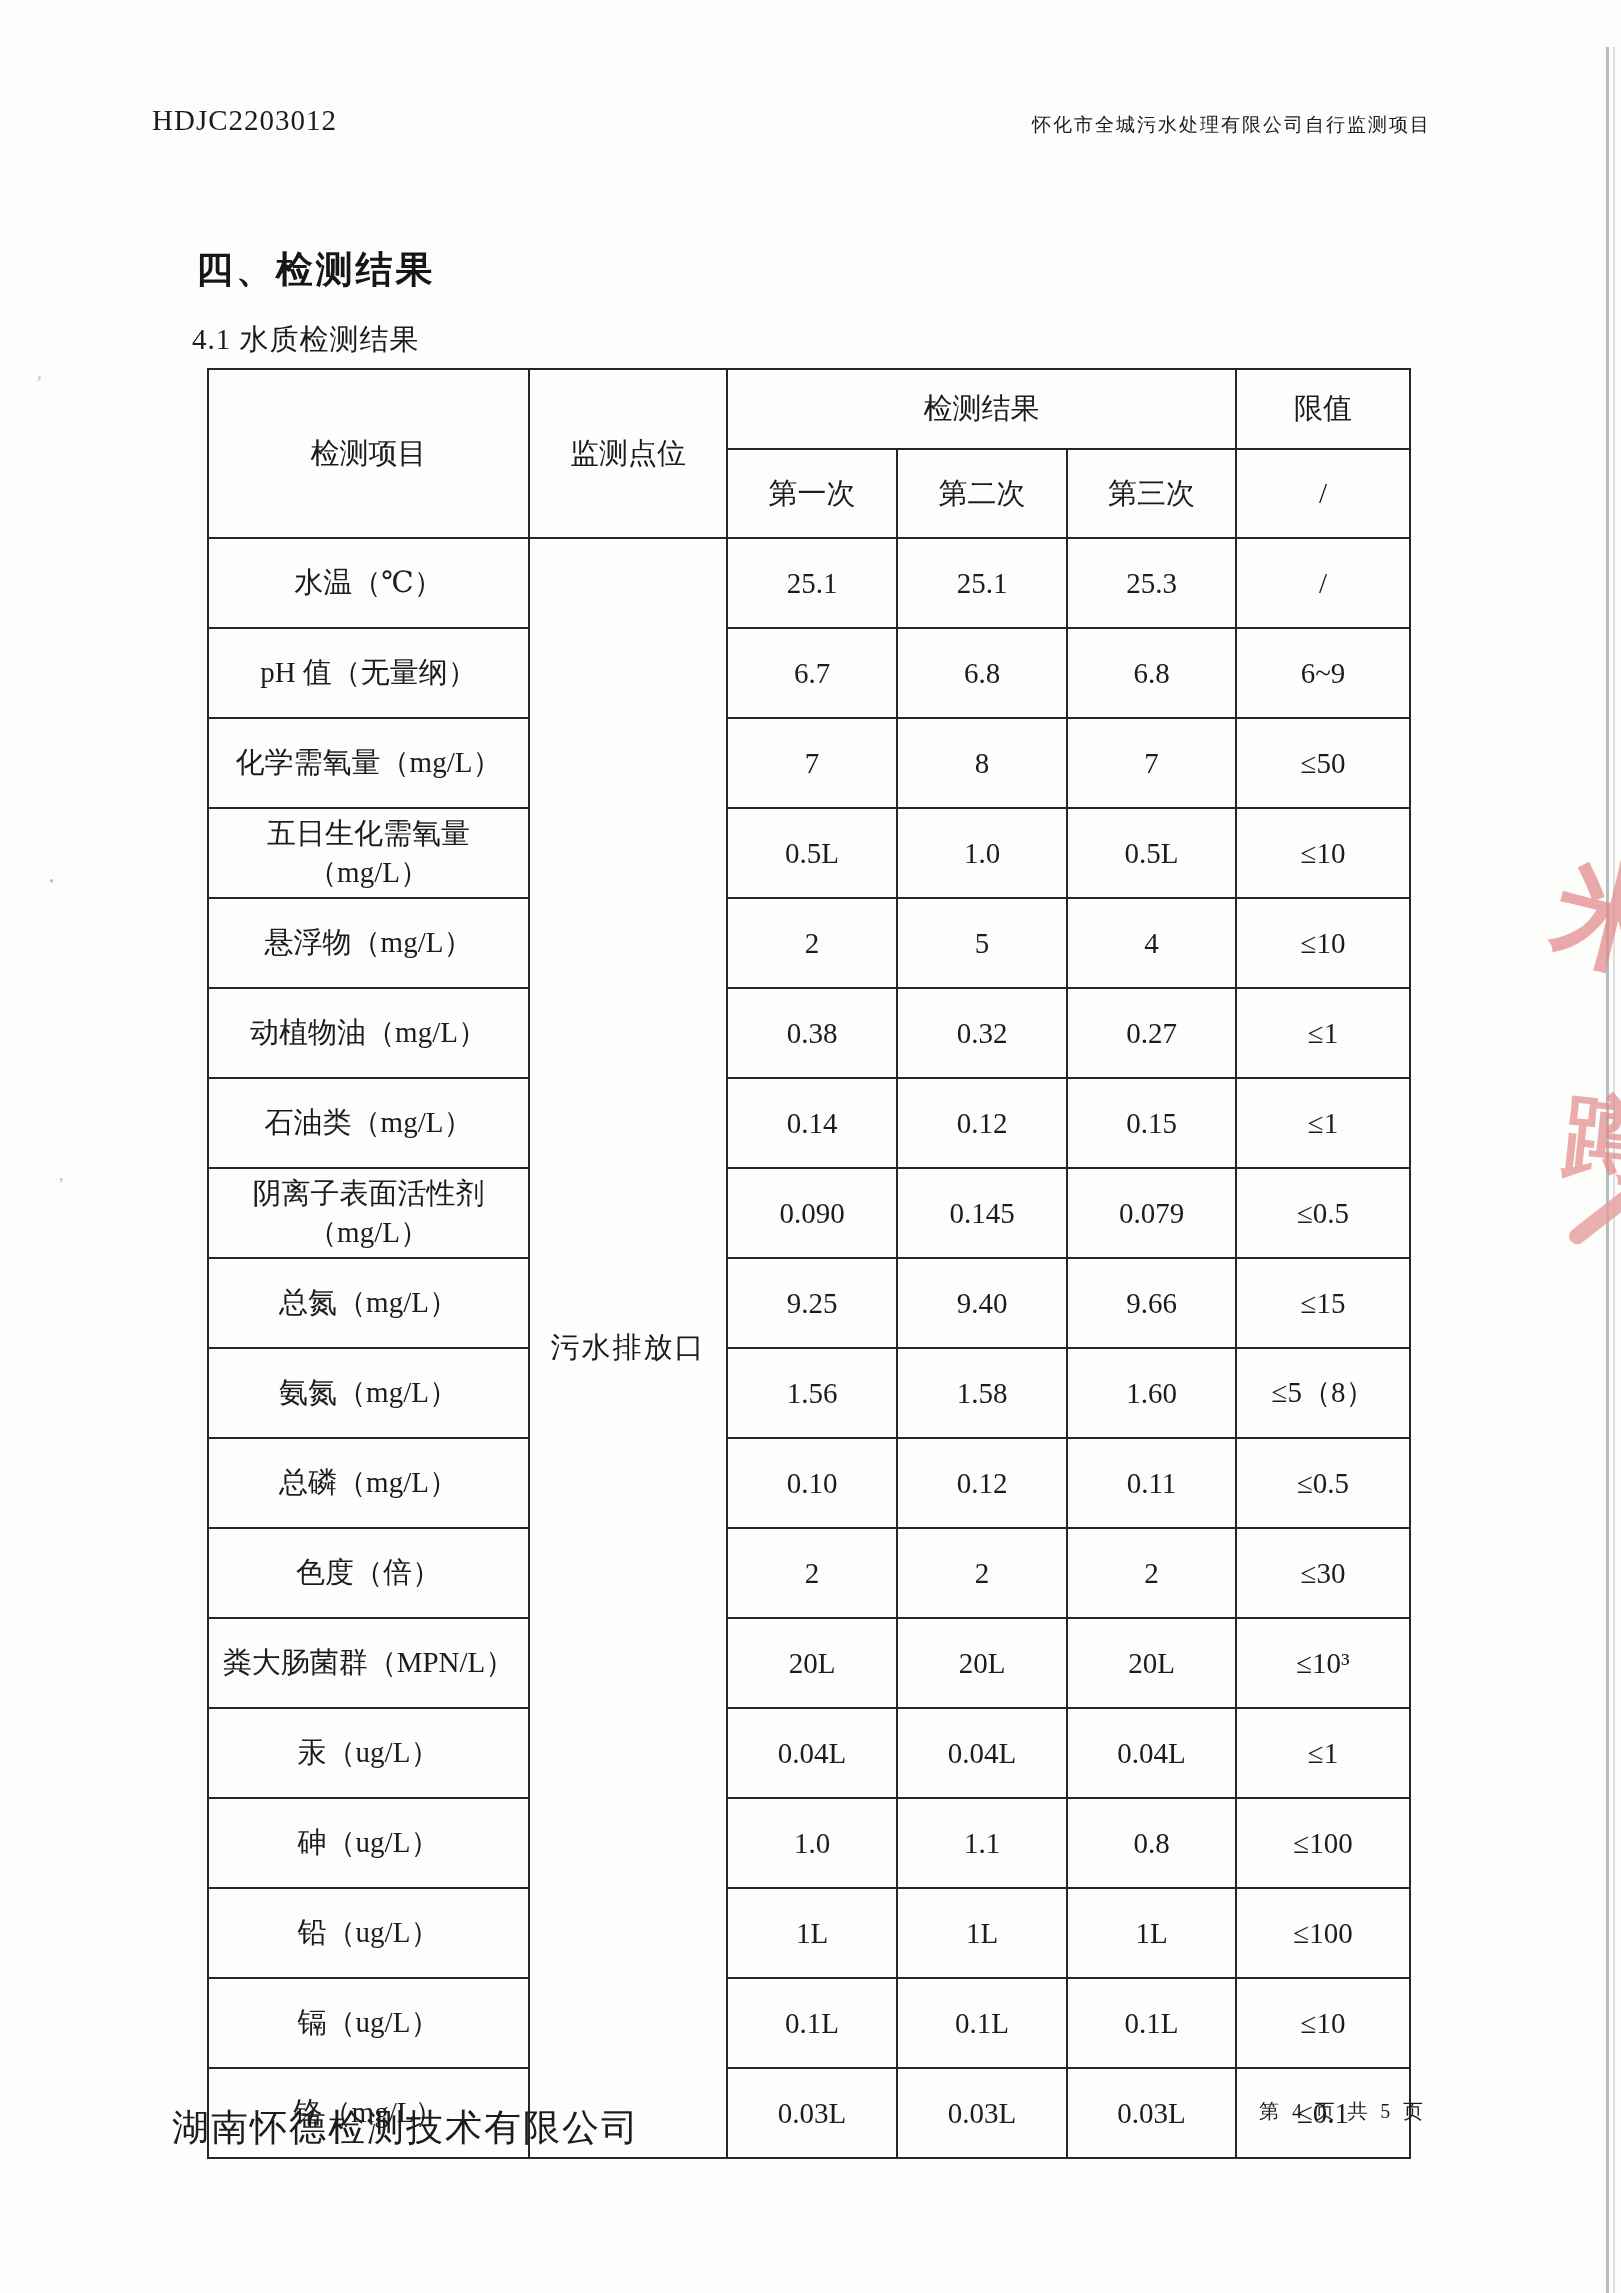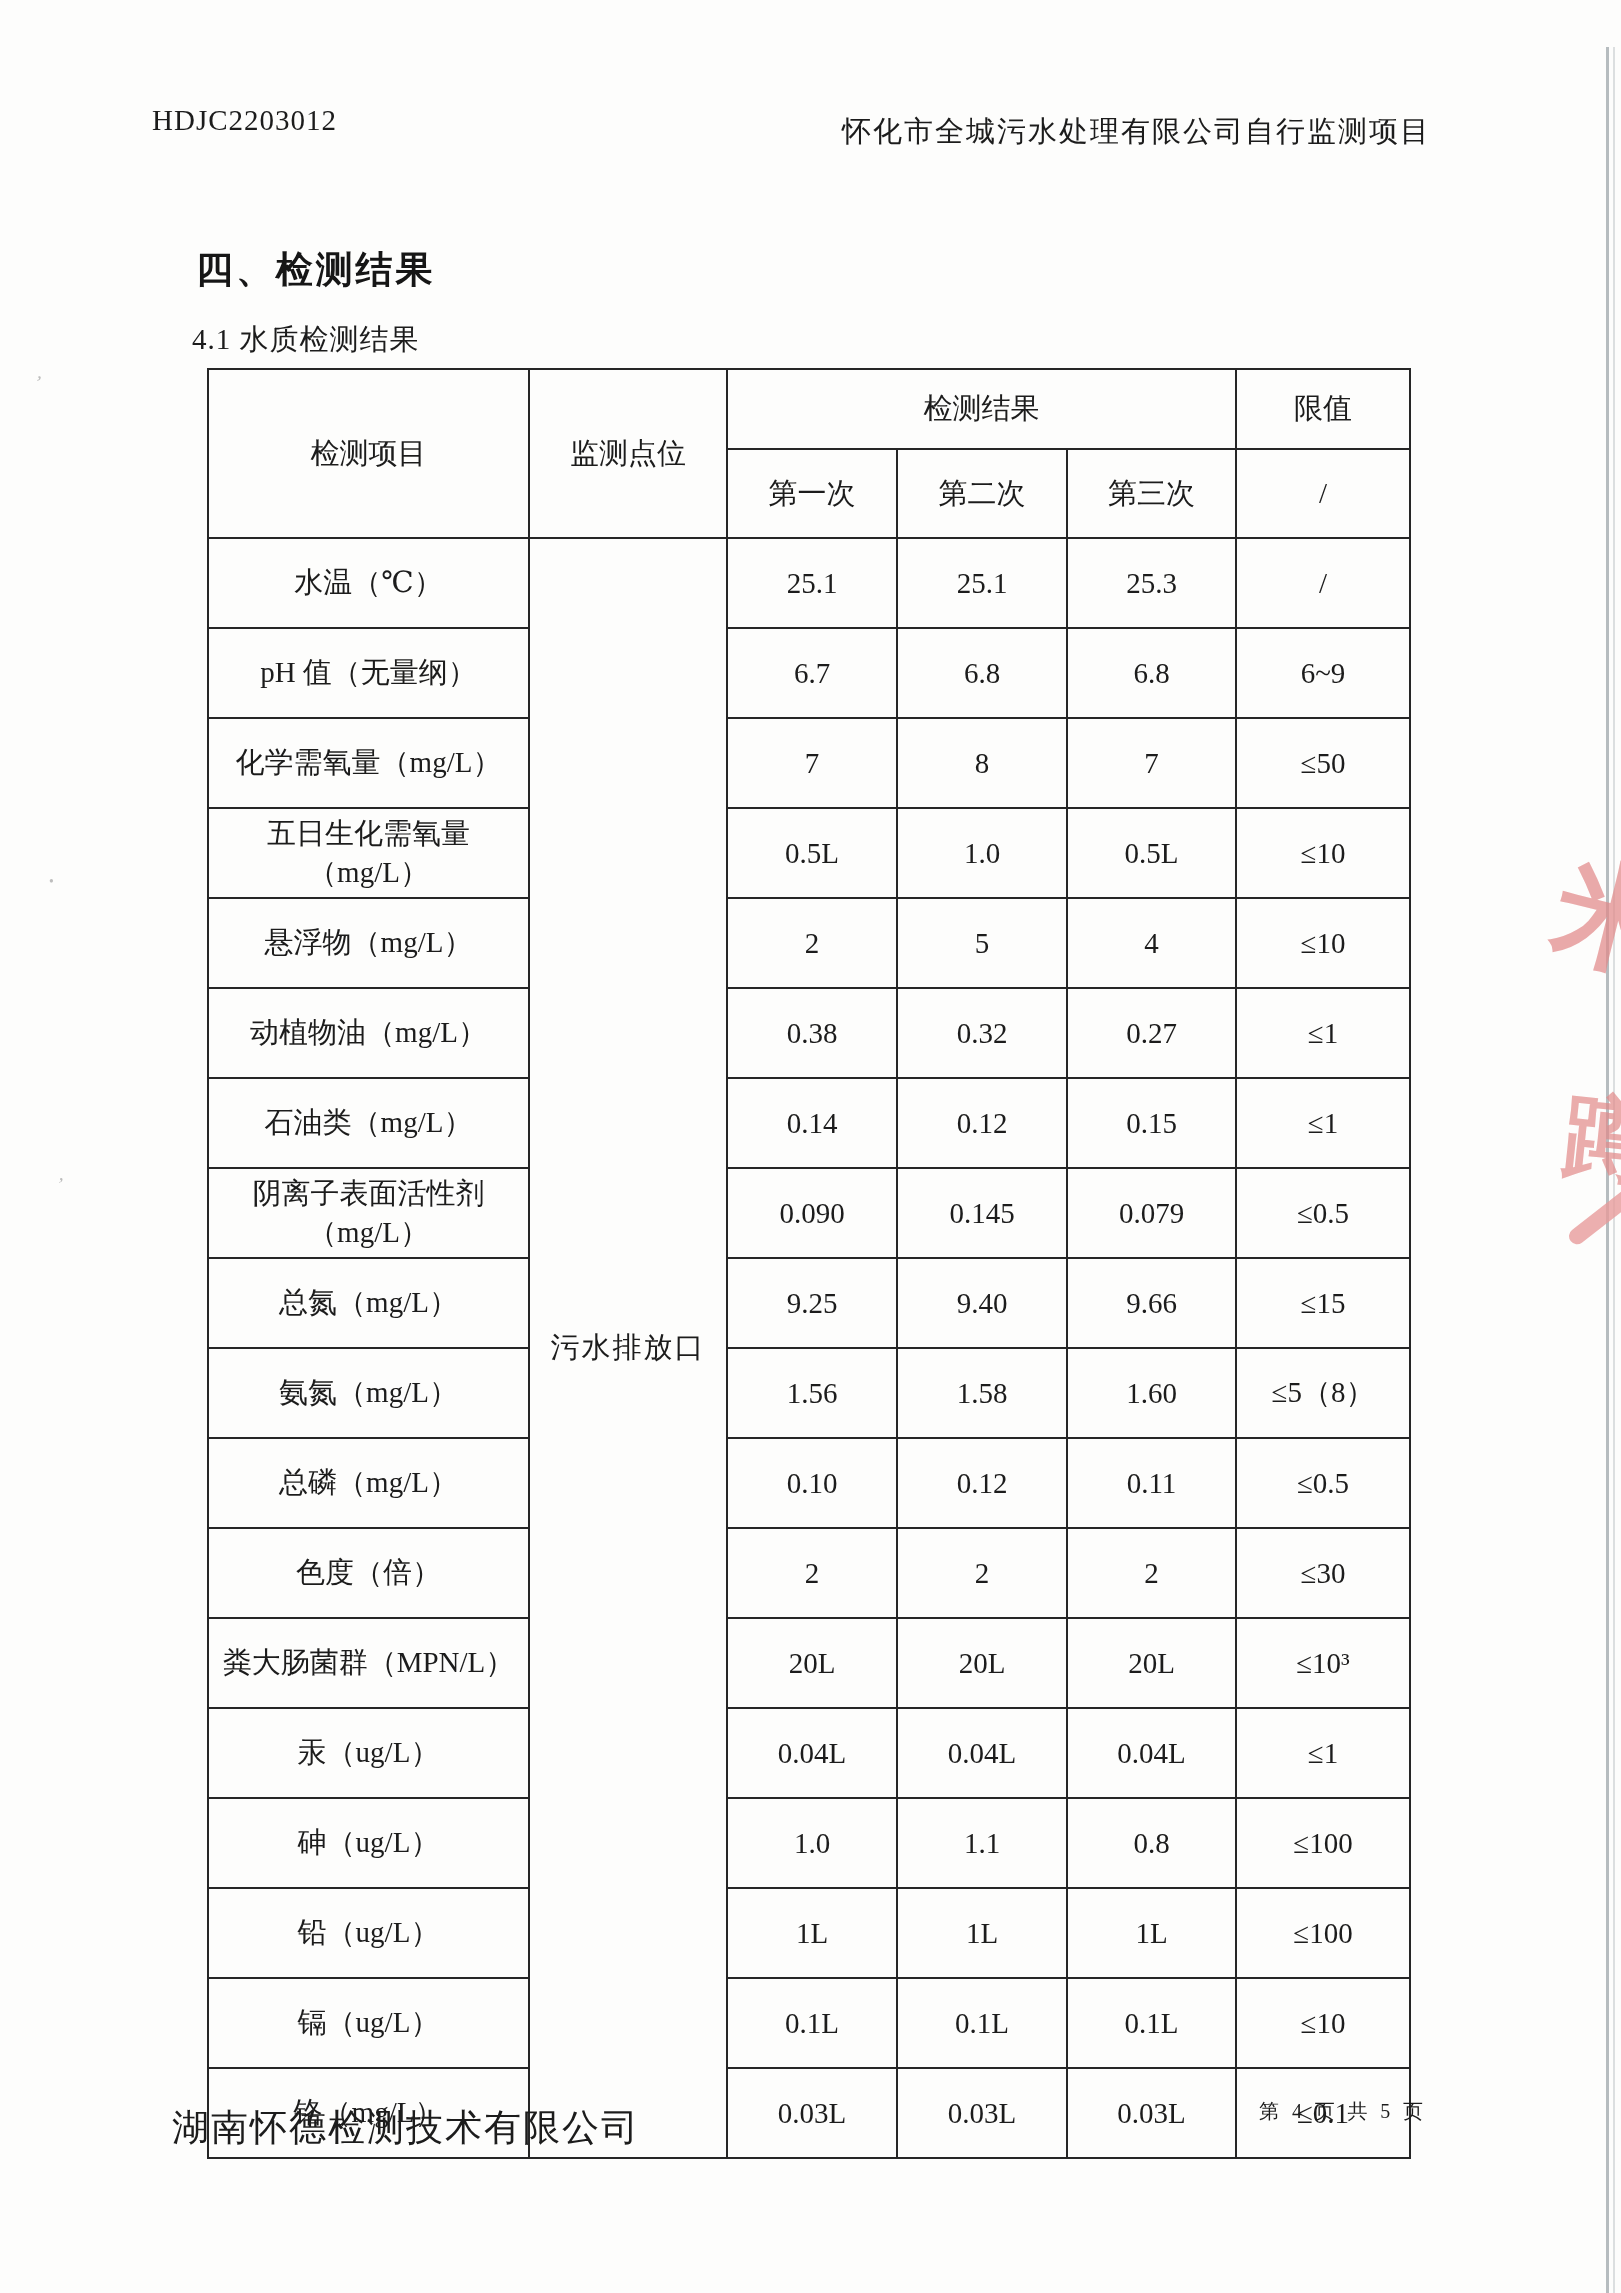--- a/index.html
+++ b/index.html
@@ -12,21 +12,21 @@
     font-family:"Liberation Serif","DejaVu Serif",serif;
     color:#1c1c1c;
   }
   
   .doc-code{
     position:absolute;left:152px;top:104px;
     font-size:29px;letter-spacing:1px;
   }
   .project-title{
     position:absolute;right:190px;top:112px;
-    font-size:29px;letter-spacing:2px;
+    font-size:19px;letter-spacing:2px;
   }
   
   .section-title{
     position:absolute;left:196px;top:245px;
     font-size:37px;font-weight:bold;letter-spacing:2.9px;
     font-family:"Liberation Sans","DejaVu Sans",sans-serif;
     color:#161616;
     text-align:right;
   }
   .subsection-title{

